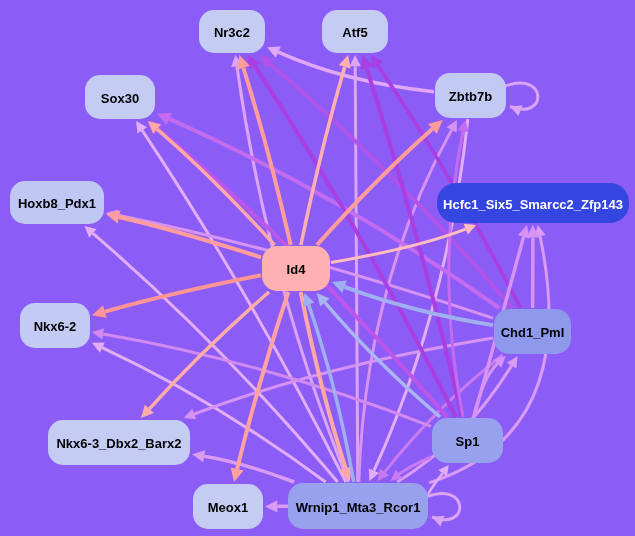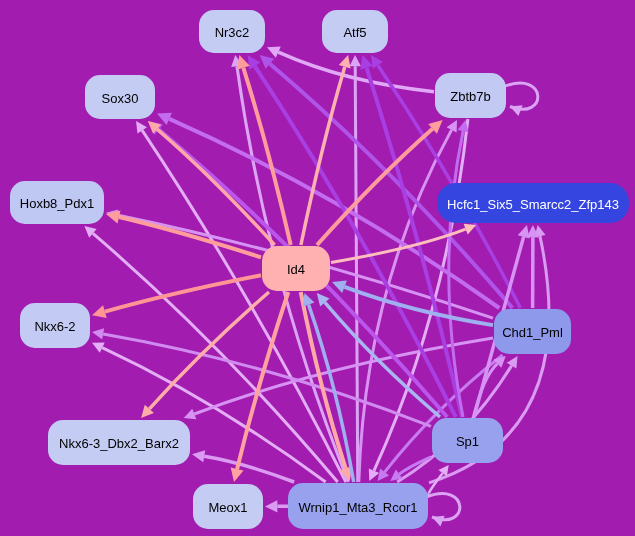--- a/index.html
+++ b/index.html
@@ -1,19 +1,20 @@
 <!DOCTYPE html>
 <html><head>
 <meta charset="utf-8">
 <style>
   html, body { margin: 0; padding: 0; background: #ffffff; }
   .figure-wrap {
     width: 635px; height: 536px; position: relative;
-    background: #a21caf; overflow: hidden;
+    background: #8b5cf6; overflow: hidden;
     font-family: "Liberation Sans", sans-serif;
+    font-weight: bold;
   }
   svg { display: block; }
   .node-label {
     font-family: "Liberation Sans", sans-serif;
     font-size: 13px;
     pointer-events: none;
   }
   .edge-path { fill: none; }
 </style>
 </head>

